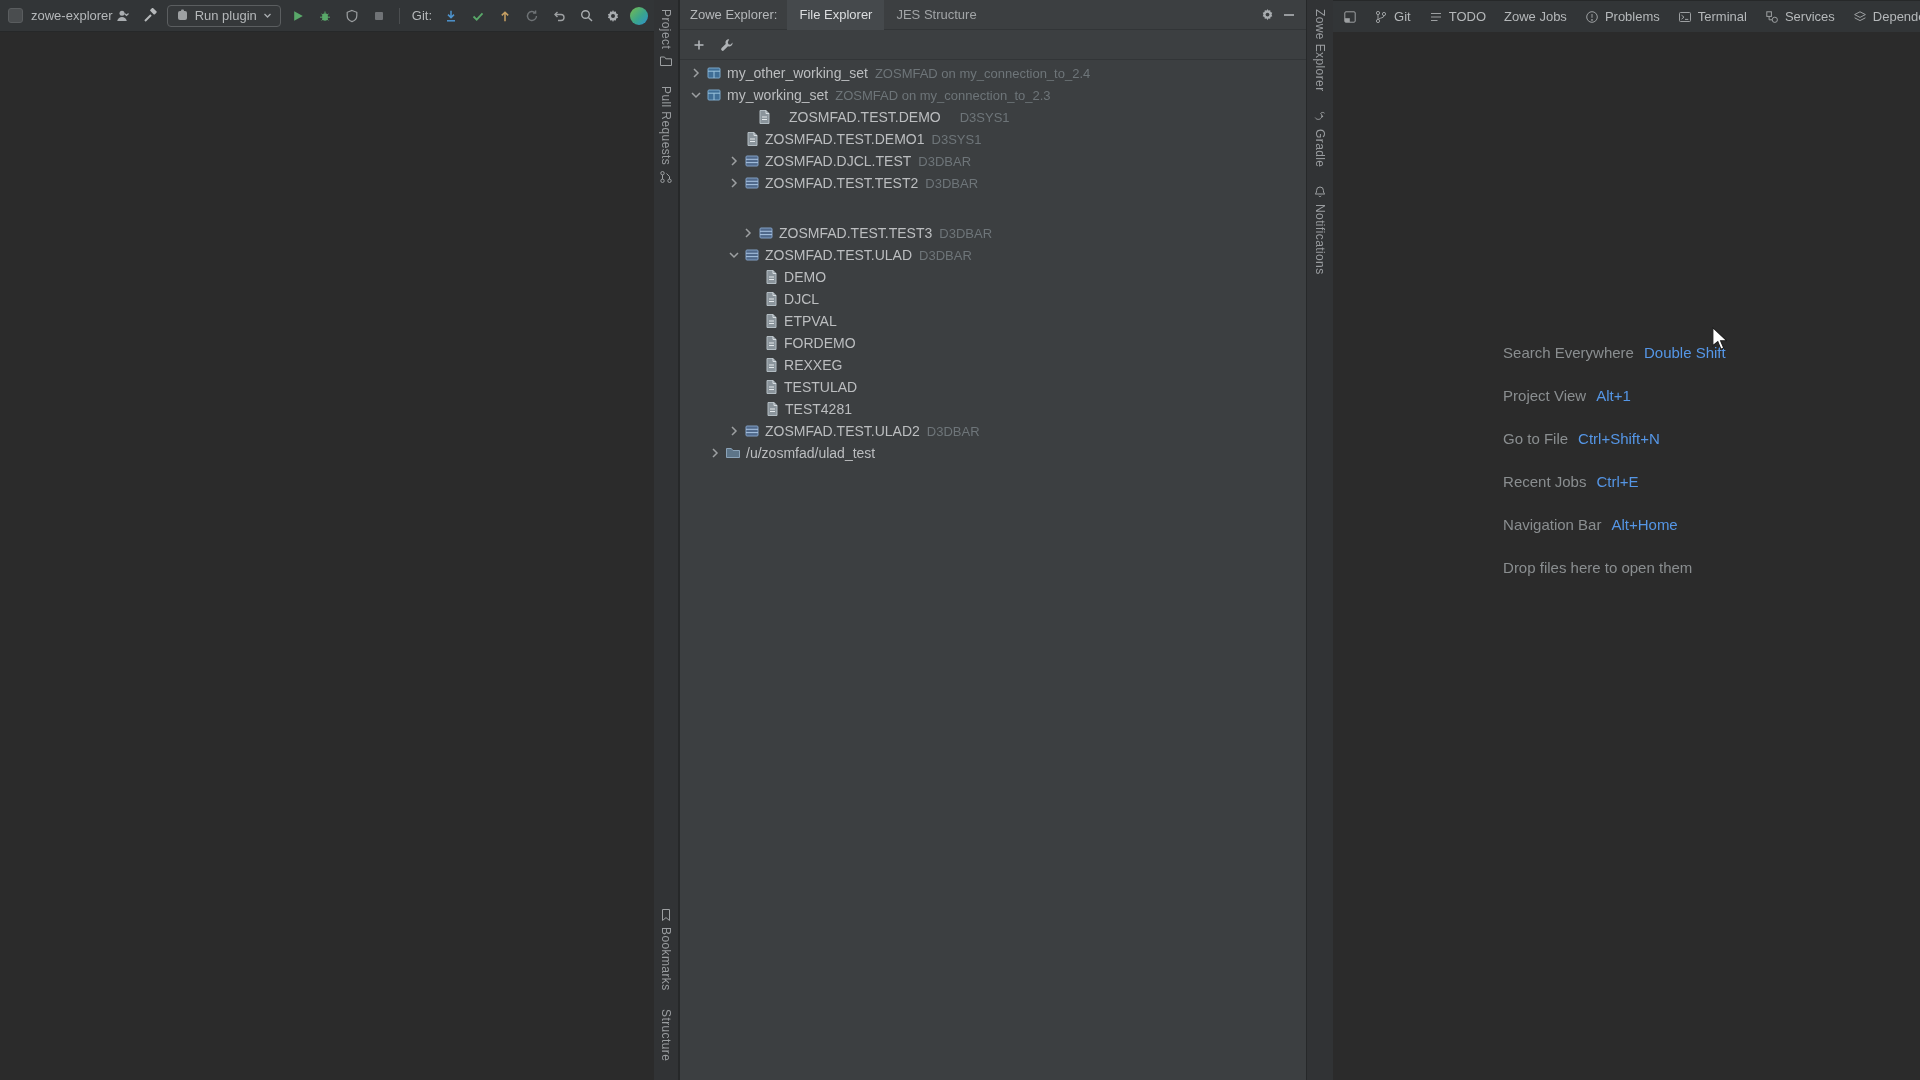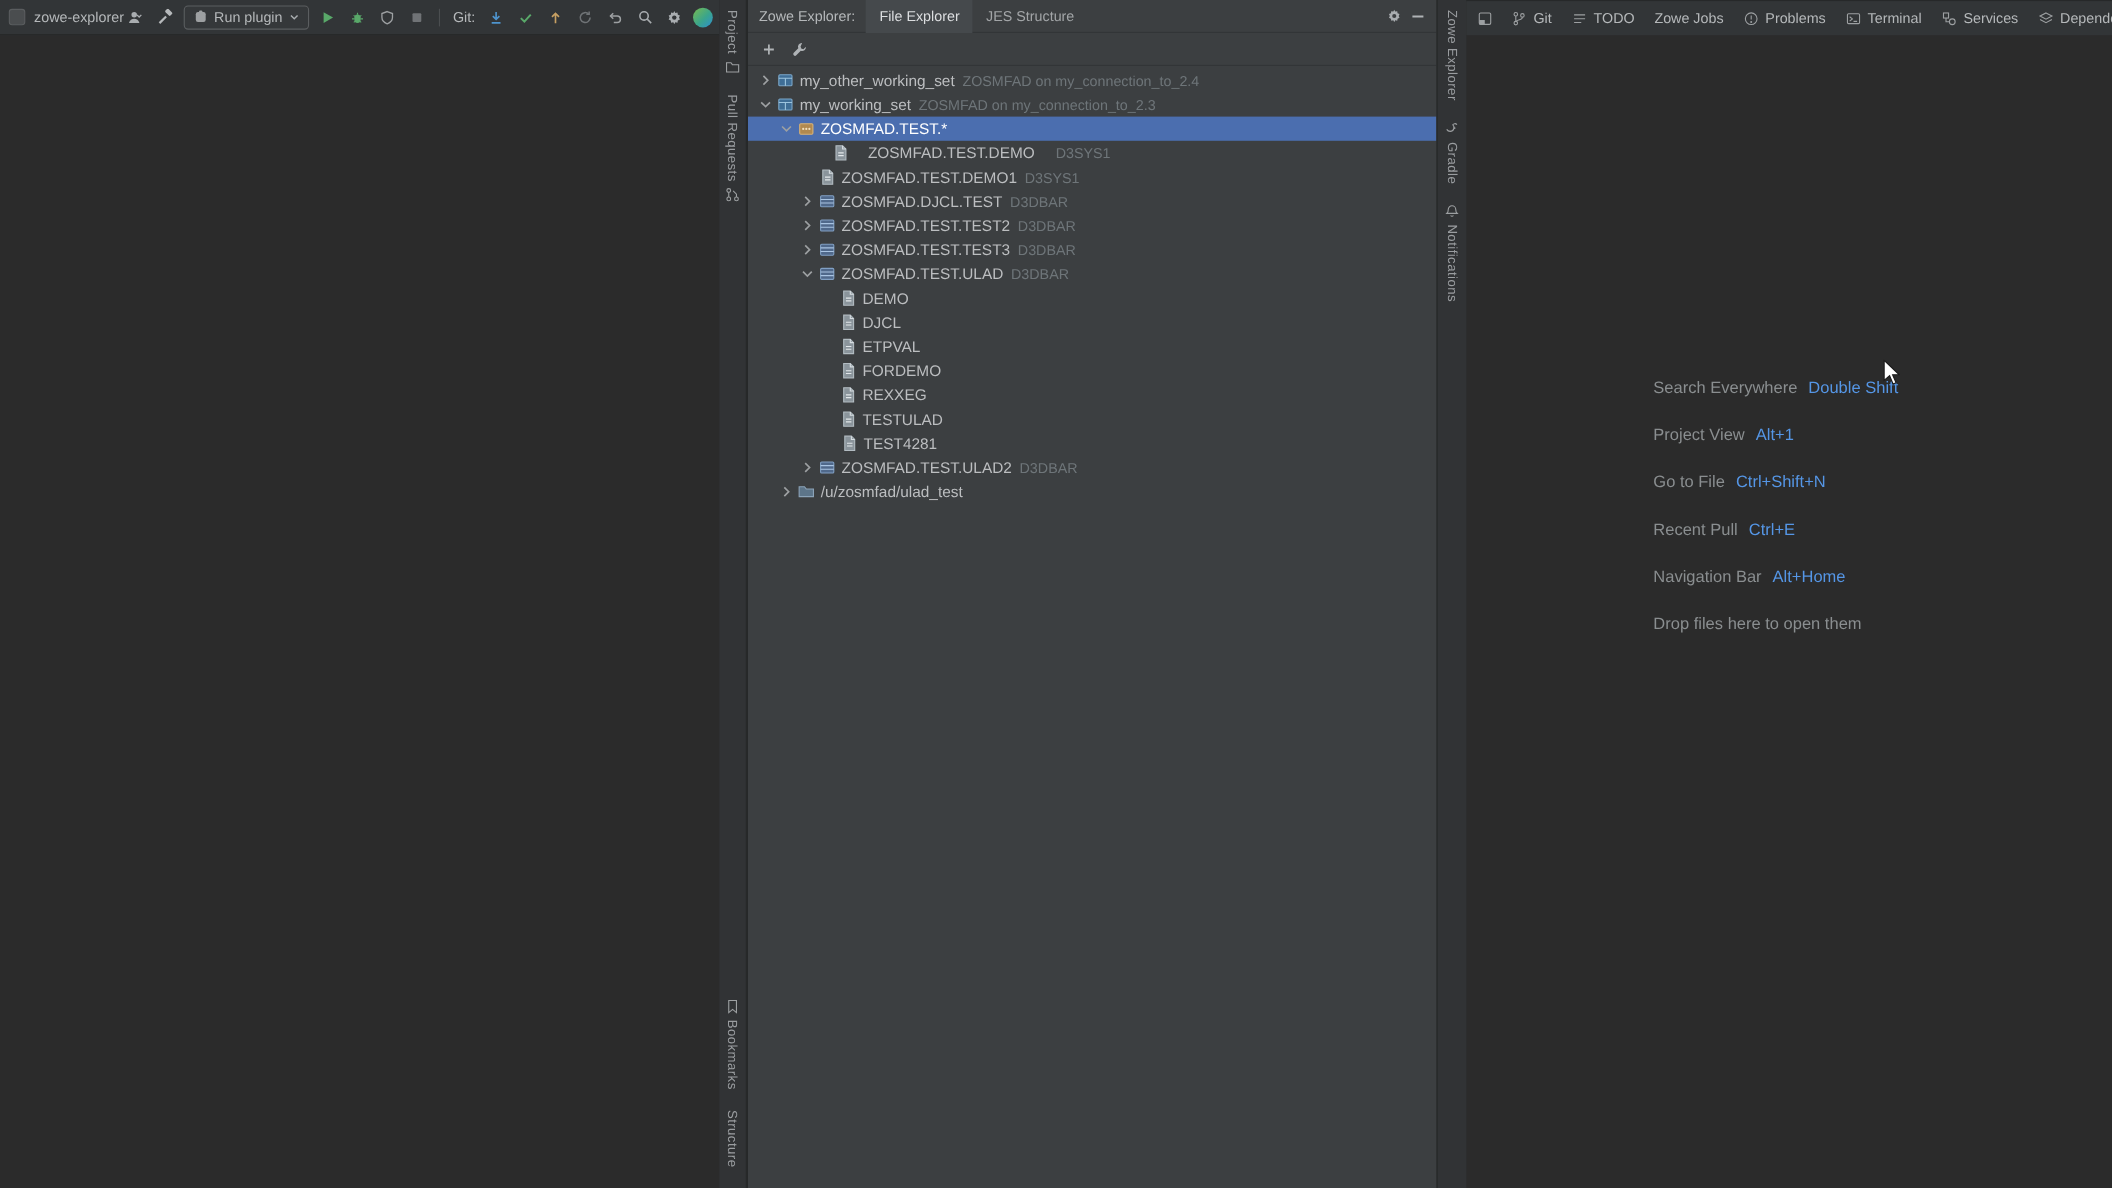--- a/index.html
+++ b/index.html
@@ -220,21 +220,21 @@
           </div>
           <div class="hint-line">
             <span class="hint-label">Project View</span>
             <span class="hint-key">Alt+1</span>
           </div>
           <div class="hint-line">
             <span class="hint-label">Go to File</span>
             <span class="hint-key">Ctrl+Shift+N</span>
           </div>
           <div class="hint-line">
-            <span class="hint-label">Recent Pull</span>
+            <span class="hint-label">Recent Jobs</span>
             <span class="hint-key">Ctrl+E</span>
           </div>
           <div class="hint-line">
             <span class="hint-label">Navigation Bar</span>
             <span class="hint-key">Alt+Home</span>
           </div>
           <div class="hint-line">
             <span class="hint-label">Drop files here to open them</span>
           </div>
         </div>
@@ -302,36 +302,20 @@
             <span class="node-icon">
               <svg width="16" height="16" viewBox="0 0 16 16">
                 <rect x="2" y="3" width="12" height="10" rx="1" fill="#3f6e96" stroke="#7ba7c9"></rect>
                 <line x1="2" y1="6.2" x2="14" y2="6.2" stroke="#9cc4de"></line>
                 <line x1="8" y1="6.2" x2="8" y2="13" stroke="#9cc4de"></line>
               </svg>
             </span>
             <span class="node-label">my_working_set</span>
             <span class="node-detail">ZOSMFAD on my_connection_to_2.3</span>
           </div>
-          <div class="tree-row selected" style="padding-left: 27px;">
-            <span class="chevron">
-              <svg width="16" height="16" viewBox="0 0 16 16">
-                <path d="M4 6l4 4 4-4" fill="none" stroke="#9da0a2" stroke-width="1.5"></path>
-              </svg>
-            </span>
-            <span class="node-icon">
-              <svg width="16" height="16" viewBox="0 0 16 16">
-                <rect x="2" y="3.5" width="12" height="9.5" rx="1" fill="#b08950" stroke="#d8b276"></rect>
-                <circle cx="5.2" cy="8.2" r="1" fill="#f2e0bc"></circle>
-                <circle cx="8" cy="8.2" r="1" fill="#f2e0bc"></circle>
-                <circle cx="10.8" cy="8.2" r="1" fill="#f2e0bc"></circle>
-              </svg>
-            </span>
-            <span class="node-label">ZOSMFAD.TEST.*</span>
-          </div>
           <div class="tree-row" style="padding-left: 46px; gap: 12px;">
             <span class="chevron"></span>
             <span class="node-icon">
               <svg width="16" height="16" viewBox="0 0 16 16">
                 <path d="M4 1.5h6l3 3v10H4z" fill="#8a949b" stroke="#b2bcc2"></path>
                 <path d="M10 1.5v3h3" fill="none" stroke="#d8dee2"></path>
                 <line x1="6" y1="8" x2="11" y2="8" stroke="#e2e7ea"></line>
                 <line x1="6" y1="10.5" x2="11" y2="10.5" stroke="#e2e7ea"></line>
               </svg>
             </span>
@@ -376,21 +360,21 @@
             <span class="node-icon">
               <svg width="16" height="16" viewBox="0 0 16 16">
                 <rect x="2" y="3" width="12" height="10" rx="1" fill="#50698b" stroke="#81a0c4"></rect>
                 <line x1="2" y1="6.3" x2="14" y2="6.3" stroke="#a9c4e2"></line>
                 <line x1="2" y1="9.6" x2="14" y2="9.6" stroke="#a9c4e2"></line>
               </svg>
             </span>
             <span class="node-label">ZOSMFAD.TEST.TEST2</span>
             <span class="node-detail">D3DBAR</span>
           </div>
-          <div class="tree-row" style="padding-left: 46px;">
+          <div class="tree-row" style="padding-left: 60px; margin-top: 28px;">
             <span class="chevron">
               <svg width="16" height="16" viewBox="0 0 16 16">
                 <path d="M6 4l4 4-4 4" fill="none" stroke="#9da0a2" stroke-width="1.5"></path>
               </svg>
             </span>
             <span class="node-icon">
               <svg width="16" height="16" viewBox="0 0 16 16">
                 <rect x="2" y="3" width="12" height="10" rx="1" fill="#50698b" stroke="#81a0c4"></rect>
                 <line x1="2" y1="6.3" x2="14" y2="6.3" stroke="#a9c4e2"></line>
                 <line x1="2" y1="9.6" x2="14" y2="9.6" stroke="#a9c4e2"></line>

